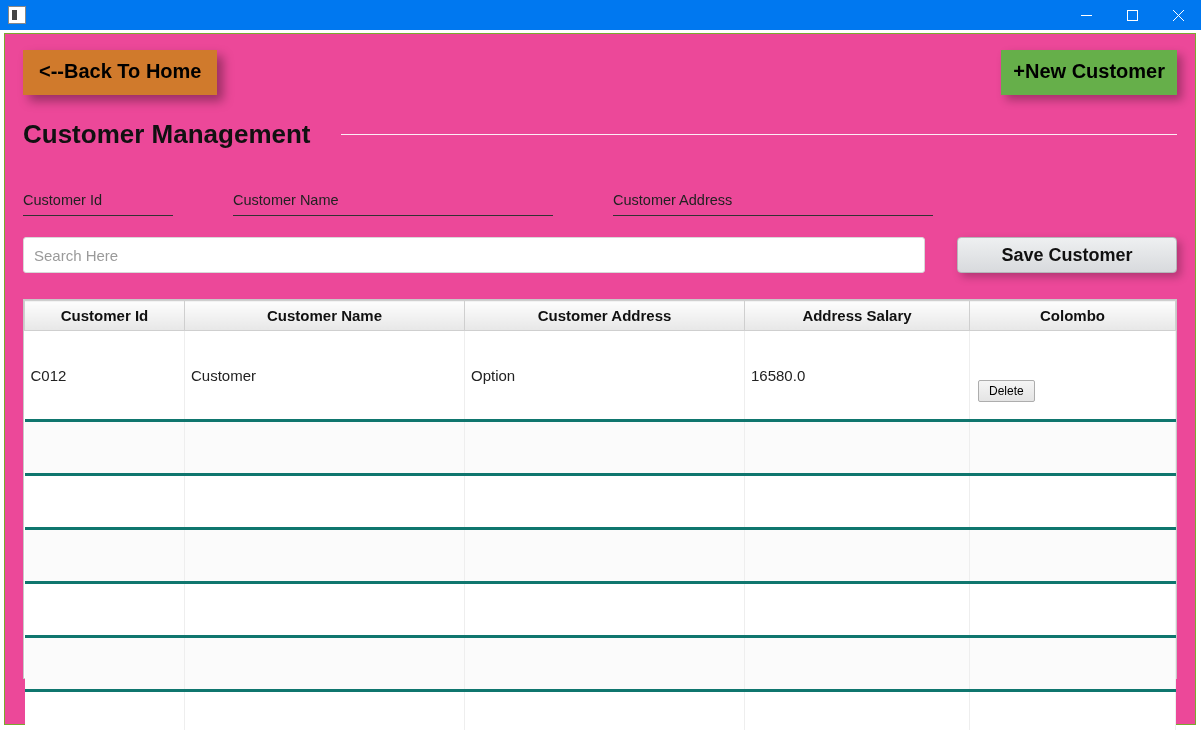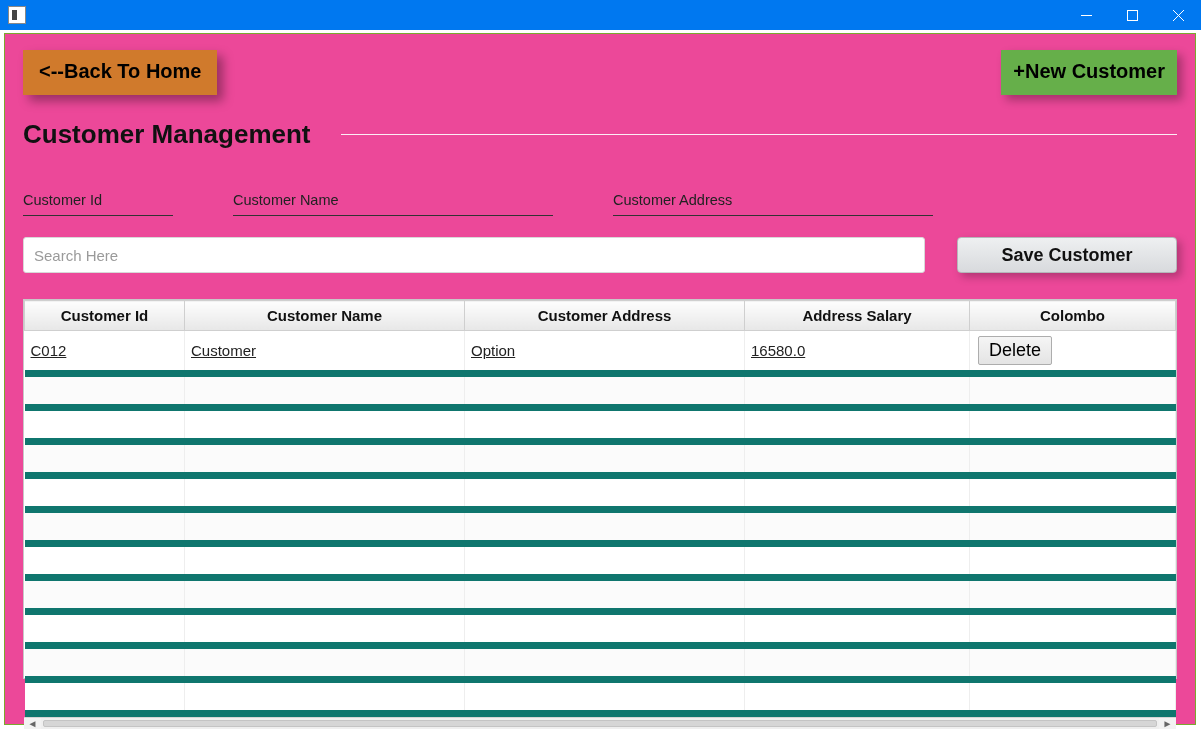--- a/index.html
+++ b/index.html
@@ -157,43 +157,43 @@
     background: linear-gradient(#fdfdfd, #e7e7e7);
     border: 1px solid #cfcfcf;
     font-size: 15px;
     font-weight: 700;
     color: #111;
     padding: 6px 4px;
     text-align: center;
   }
   tbody td {
     border-right: 1px solid #eee;
-    border-bottom: 7px solid #0f766e;
+    border-bottom: 3px solid #0f766e;
     font-size: 15px;
     color: #222;
-    padding: 5px 6px;
+    padding: 17px 6px;
     height: 30px;
     vertical-align: middle;
     background: #fff;
-    text-decoration: underline;
   }
   tbody tr.empty td { color: transparent; }
   tbody tr:nth-child(even) td { background: #fbfbfb; }
   col.c-id   { width: 160px; }
   col.c-name { width: 280px; }
   col.c-addr { width: 280px; }
   col.c-sal  { width: 225px; }
   col.c-opt  { width: auto; }
   .btn-delete {
     background: linear-gradient(#f5f5f5, #e4e4e4);
     border: 1px solid #adadad;
     border-radius: 2px;
     padding: 3px 10px;
-    font-size: 18px;
-    cursor: pointer;
+    font-size: 12px;
+    cursor: pointer;
+    margin-top: 32px;
   }
   td.opt-cell { text-align:left; padding-left:8px; }
 
   
   .hscroll {
     height: 18px;
     background: #f2f2f2;
     border-top: 1px solid #d5d5d5;
     display:flex; align-items:center;
   }

